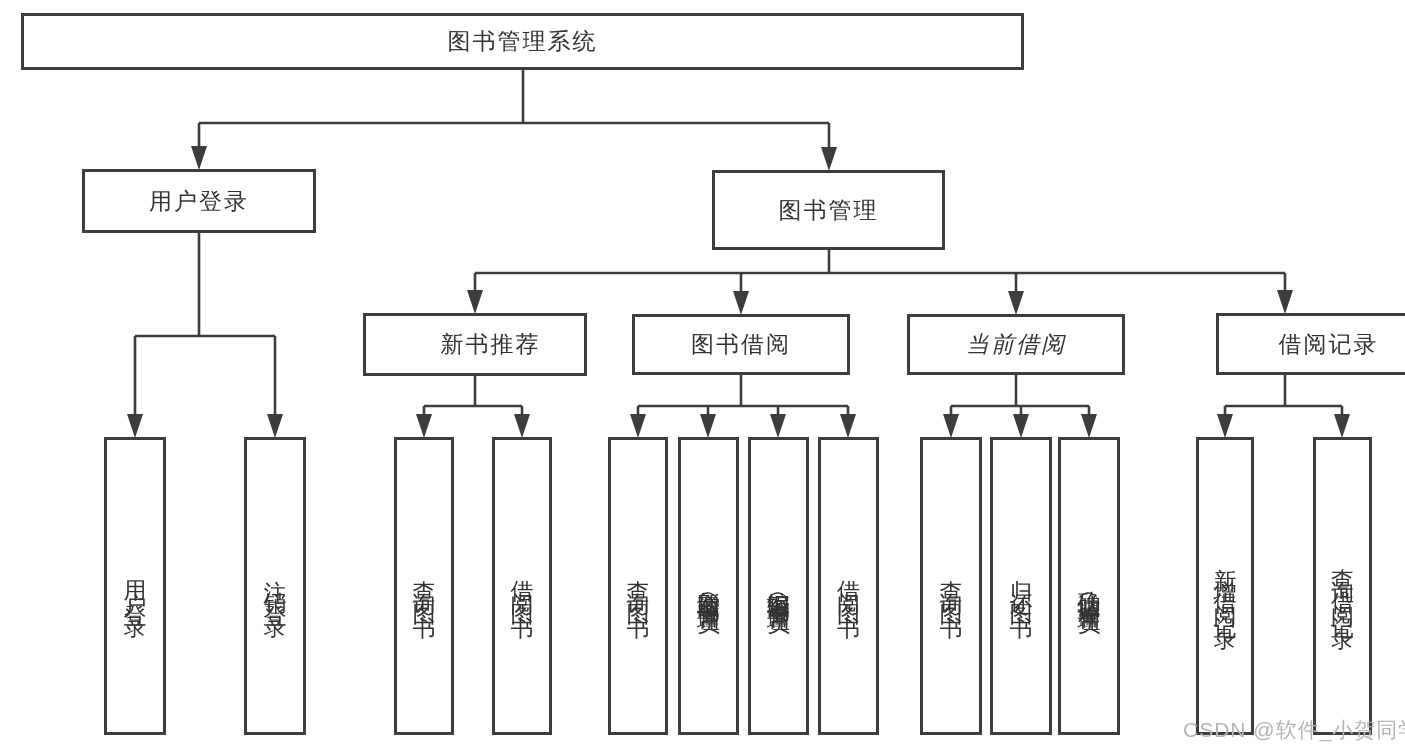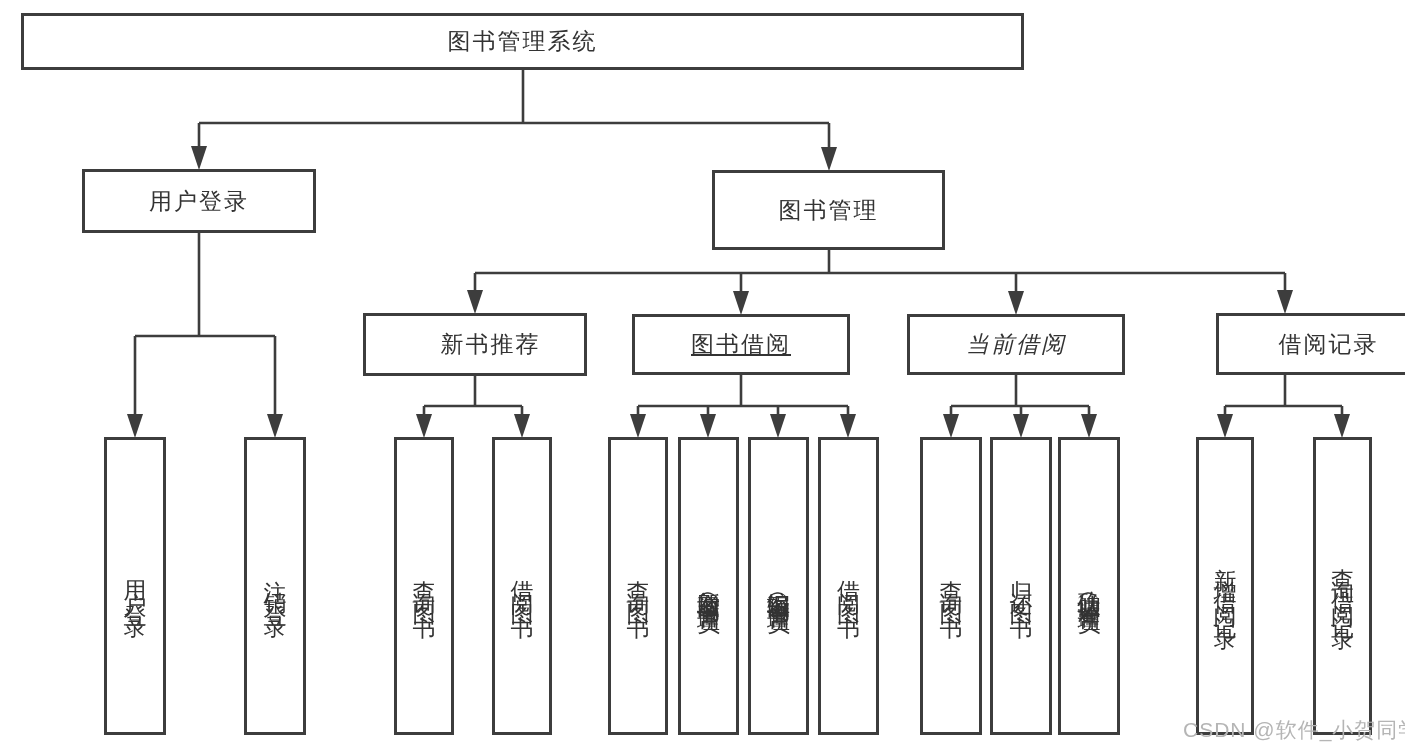--- a/index.html
+++ b/index.html
@@ -114,21 +114,21 @@
       <polygon points="1334,414 1350,414 1342,438"></polygon>
     </g>
   </svg>
 
   <div class="node h" style="left:21px;top:13px;width:1003px;height:57px;">图书管理系统</div>
 
   <div class="node h" style="left:82px;top:169px;width:234px;height:64px;">用户登录</div>
   <div class="node h" style="left:712px;top:170px;width:233px;height:80px;">图书管理</div>
 
   <div class="node h" style="left:363px;top:313px;width:224px;height:63px;padding-left:31px;">新书推荐</div>
-  <div class="node h" style="left:632px;top:314px;width:218px;height:61px;text-decoration:underline;">图书借阅</div>
+  <div class="node h" style="left:632px;top:314px;width:218px;height:61px;">图书借阅</div>
   <div class="node h" style="left:907px;top:314px;width:218px;height:61px;font-style:italic;">当前借阅</div>
   <div class="node h" style="left:1172px;top:313px;width:225px;height:62px;margin-left:44px;">借阅记录</div>
 
   <div class="node v" style="left:104px;top:437px;width:62px;height:298px;">
     <span class="vtext">用户登录</span>
   </div>
   <div class="node v" style="left:244px;top:437px;width:62px;height:298px;">
     <span class="vtext">注销登录</span>
   </div>
 

